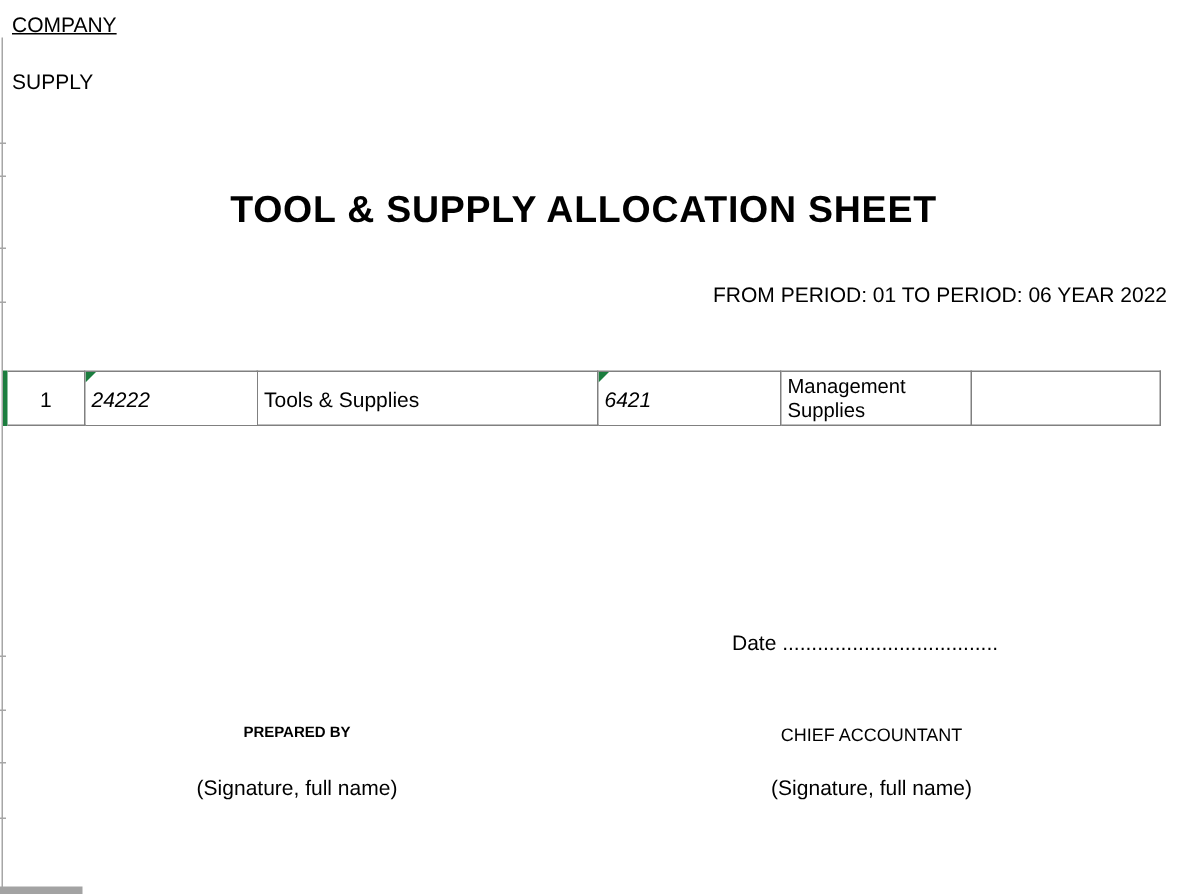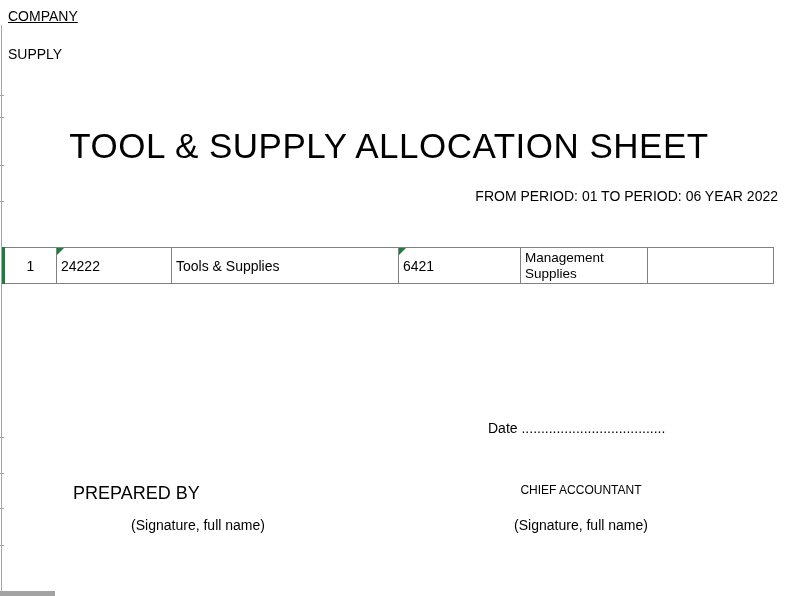--- a/index.html
+++ b/index.html
@@ -13,50 +13,50 @@
 
   
   .left-rail{left:1px;top:25px;width:1px;height:567px;background:#a6a6a6;}
   .rail-tick{left:0;width:4px;height:1px;background:#a6a6a6;}
   .bottom-bar{left:0;top:591px;width:55px;height:5px;background:#a3a3a3;}
 
   .company{left:8px;top:8px;font-size:14px;text-decoration:underline;}
   .address{left:8px;top:46px;font-size:14px;}
 
   .title{left:0;top:126px;width:778px;text-align:center;
-         font-size:35px;font-weight:normal;letter-spacing:.5px;}
+         font-size:25px;font-weight:bold;letter-spacing:.5px;}
   .subtitle{left:0;top:188px;width:778px;text-align:right;font-size:14px;}
 
   
   table.alloc{
     position:absolute;left:2px;top:247px;width:770px;
     border-collapse:collapse;table-layout:fixed;
     font-size:14px;
   }
   table.alloc td{border:1px solid #808080;overflow:hidden;}
   tr.hdr td{
     background:#e2efda;height:69px;
     font-weight:bold;font-size:13px;line-height:16px;
     text-align:center;vertical-align:middle;padding:0 2px;
   }
   tr.datarow td{height:35px;vertical-align:middle;padding:0 4px;background:#fff;}
   td.c-no{text-align:center;border-left:3px solid #1b7d3e !important;}
-  td.rel{position:relative;}
+  td.rel{position:relative;font-style:italic;}
   td.c-expense{font-size:13.5px;line-height:16px;vertical-align:top;padding-top:1px;}
   tr.totalrow td{height:35px;background:#fff;}
   td.total-label{font-weight:bold;text-align:right;padding:0 5px;vertical-align:middle;}
 
   .tri{
     position:absolute;left:0;top:0;width:0;height:0;
     border-top:7px solid #1b7d3e;border-right:7px solid transparent;
   }
 
   
   .date-line{left:488px;top:420px;font-size:14px;}
-  .prepared-by{left:73px;top:483px;width:250px;text-align:left;font-size:18px;}
+  .prepared-by{left:73px;top:483px;width:250px;text-align:center;font-size:10px;font-weight:bold;}
   .chief-accountant{left:456px;top:483px;width:250px;text-align:center;font-size:12px;}
   .sig-left{left:73px;top:517px;width:250px;text-align:center;font-size:14px;}
   .sig-right{left:456px;top:517px;width:250px;text-align:center;font-size:14px;}
 </style>
 </head>
 <body>
 
 <div class="abs left-rail"></div>
 <div class="abs rail-tick" style="top:95px"></div>
 <div class="abs rail-tick" style="top:117px"></div>

